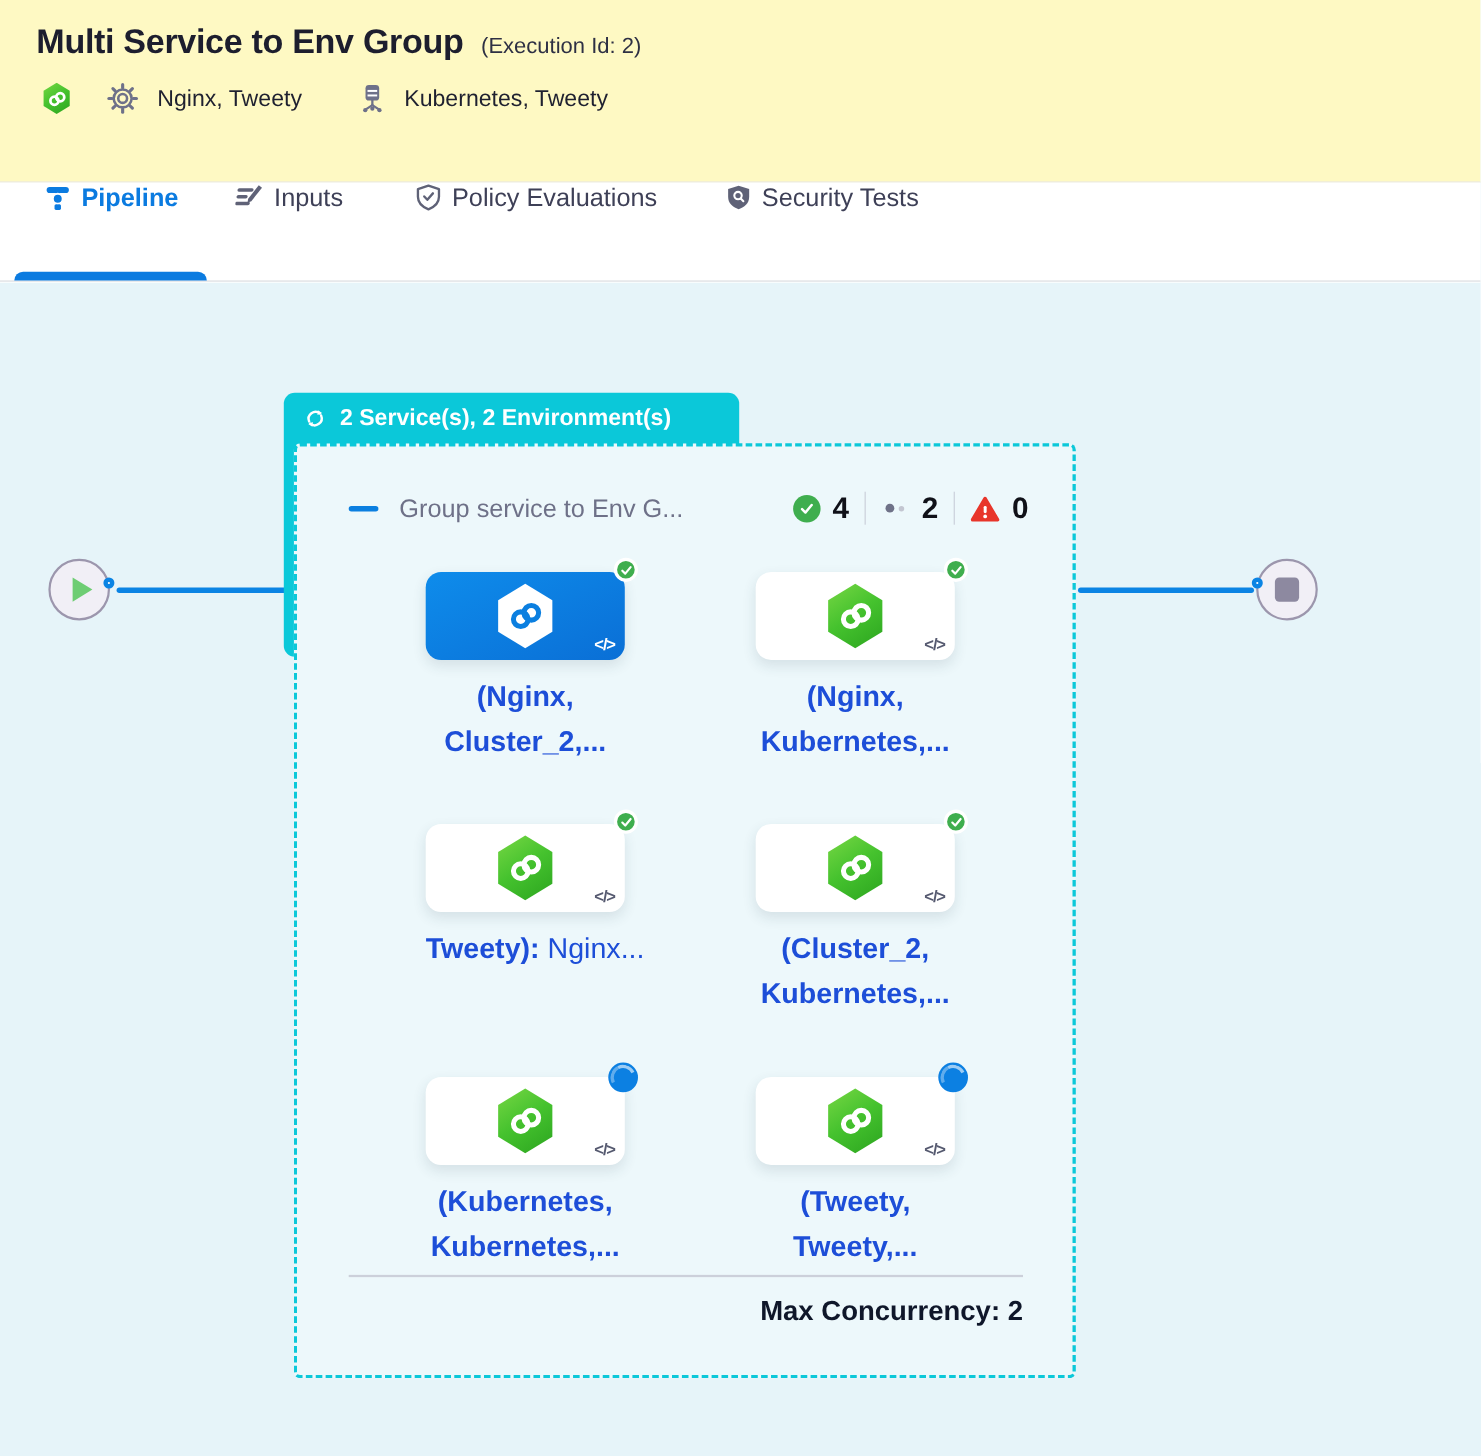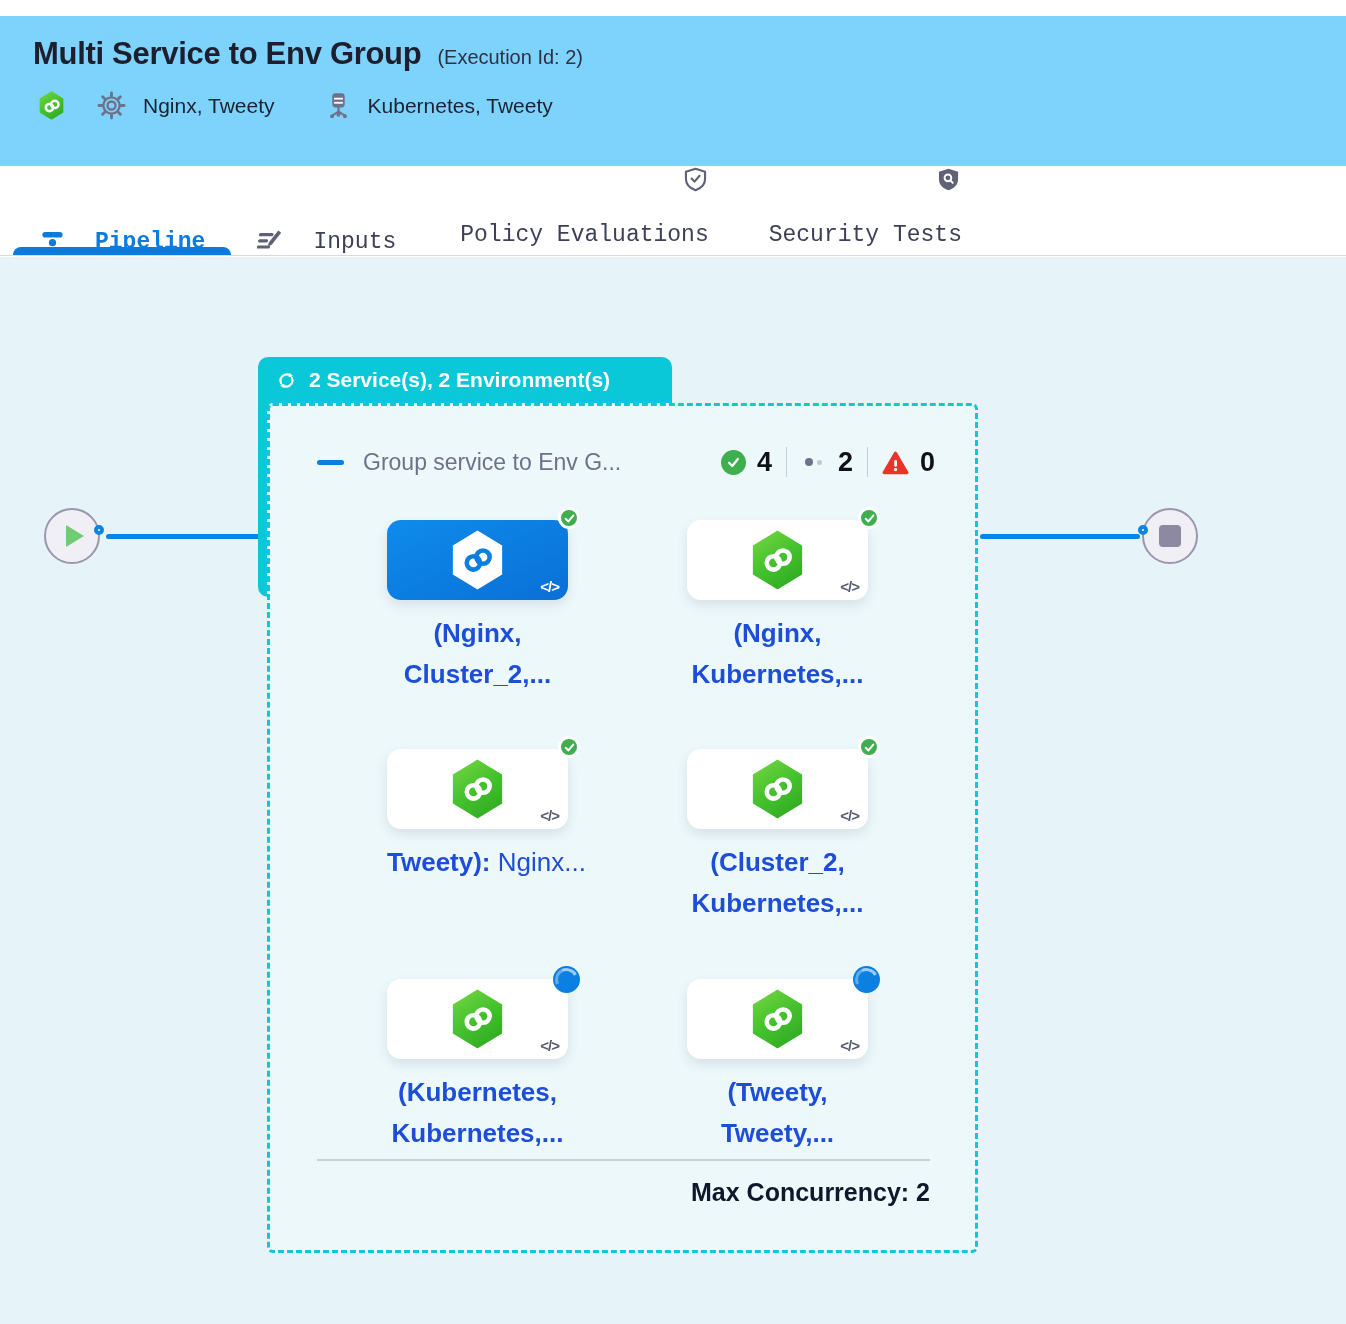--- a/index.html
+++ b/index.html
@@ -1,35 +1,35 @@
 <!DOCTYPE html>
 <html><head>
 <meta charset="utf-8">
 <style>
   * { margin:0; padding:0; box-sizing:border-box; }
   html,body { width:1346px; height:1324px; }
   body { font-family:"Liberation Sans", sans-serif; background:#ffffff; position:relative; overflow:hidden; }
 
   
-  .page-header { position:absolute; left:0; top:16px; width:1346px; height:166px; background:#7dd3fc; border-bottom:1px solid #e3e4e9; }
+  .page-header { position:absolute; left:0; top:0; width:1346px; height:166px; background:#fef9c3; border-bottom:1px solid #e3e4e9; }
   .title-row { display:flex; align-items:baseline; gap:16px; padding:20px 0 0 33px; }
   .page-title { font-size:31px; font-weight:700; color:#1d1e2e; letter-spacing:-0.3px; }
   .exec-id { font-size:20px; color:#2e3044; }
   .meta-row { display:flex; align-items:center; margin:18px 0 0 38px; font-size:21px; color:#1f2130; }
   .meta-row .hex-sm { width:27px; height:29px; }
   .meta-ico { width:31px; height:31px; display:inline-flex; }
   .gap-a{ margin-left:31px; } .gap-b{ margin-left:16px; } .gap-c{ margin-left:48px; } .gap-d{ margin-left:14px; }
 
   
   .tabs { position:absolute; left:0; top:166px; width:1346px; height:90px; background:#fff; border-bottom:1px solid #d7d9de; display:flex; padding-left:13px; }
-  .tab { position:relative; display:flex; align-items:flex-end; gap:29px; padding:0 26px; height:100%; font-size:23px; color:#3e4057; cursor:pointer;font-family:Liberation Mono, monospace; }
+  .tab { position:relative; display:flex; align-items:flex-start; gap:8px; padding:0 26px; height:100%; font-size:23px; color:#3e4057; cursor:pointer; }
   .tab .t-ico { width:27px; height:27px; display:inline-flex; }
   .tab.active { color:#0b7be0; font-weight:700; }
   .tab.active::after { content:''; position:absolute; left:0; right:0; bottom:0; height:8px; background:#0b7be0; border-radius:8px 8px 0 0; }
-  .tab.m1{ margin-left:12px;flex-direction:column; } .tab.m2{ margin-left:8px;flex-direction:column; }
+  .tab.m1{ margin-left:12px; } .tab.m2{ margin-left:8px; }
 
   
   .canvas { position:absolute; left:0; top:257px; width:1346px; height:1067px; background:#e6f4f9; }
 
   .teal-shape { position:absolute; left:258px; top:100px; width:414px; height:240px; background:#0bc8d9; border-radius:10px; z-index:2; }
   .teal-label { display:flex; align-items:center; gap:11px; height:46px; padding-left:17px; color:#fff; font-size:21px; font-weight:700; }
   .teal-label svg { width:23px; height:23px; }
 
   .stage-box { position:absolute; left:267px; top:146px; width:711px; height:850px; background:#edf8fb; border:3px dashed #0cc8d9; border-radius:6px; z-index:3; }
 

